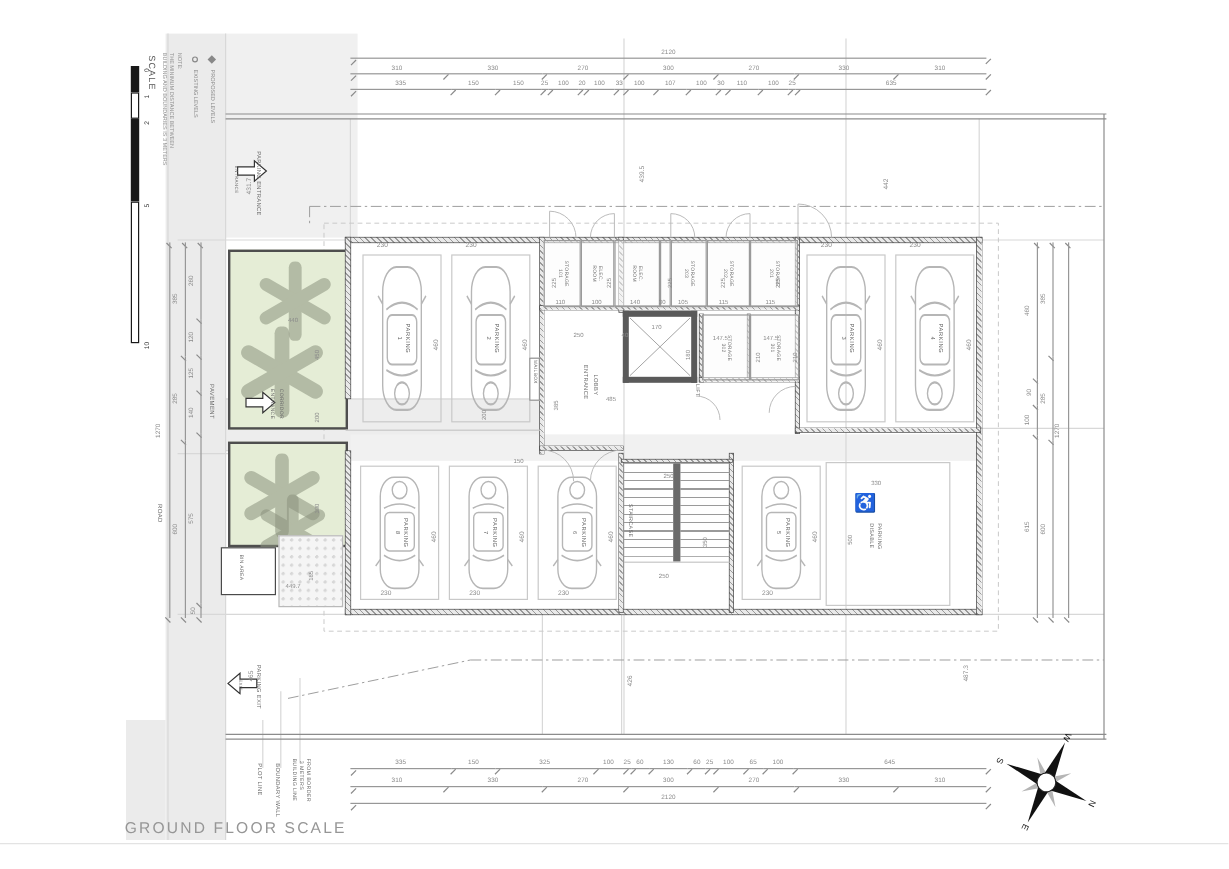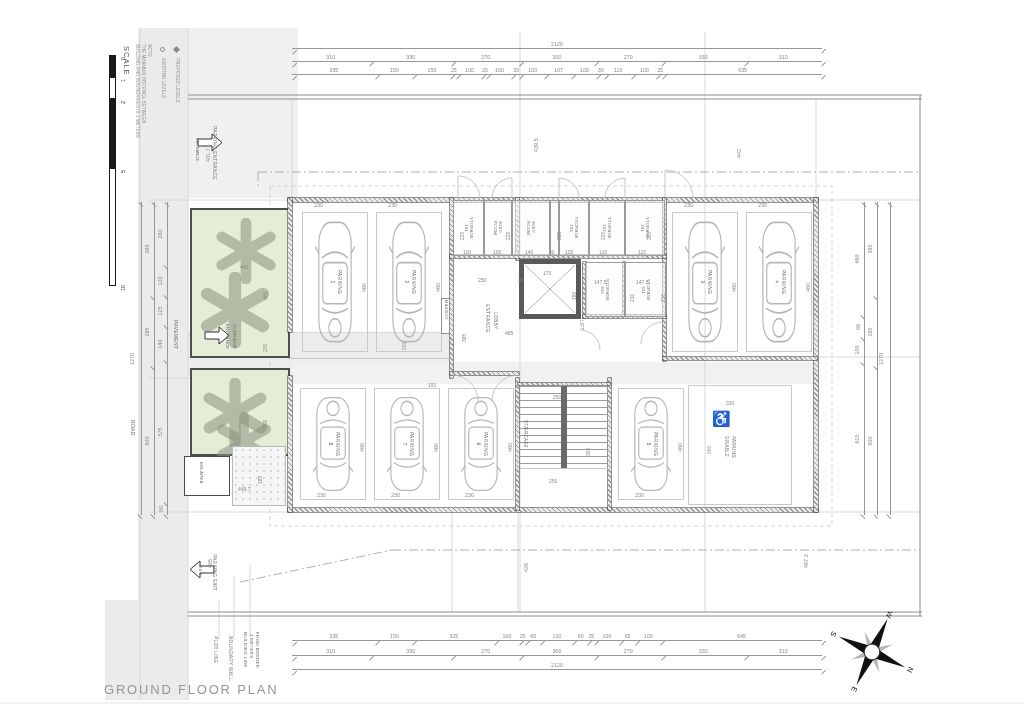--- a/index.html
+++ b/index.html
@@ -750,14 +750,14 @@
           <polygon points="40,0 0,6 0,-6"></polygon>
       </g>
       <circle cx="0" cy="0" r="8.5" fill="#fff" stroke="#222" stroke-width="1"></circle>
       <text x="0" y="-43" text-anchor="middle" font-size="8" fill="#111">N</text>
       <text x="0" y="49" text-anchor="middle" font-size="8" fill="#111">S</text>
       <text x="45" y="3" text-anchor="middle" font-size="8" fill="#111">E</text>
       <text x="-45" y="3" text-anchor="middle" font-size="8" fill="#111">W</text>
     </g>
   </svg>
 
-  <div id="title">GROUND FLOOR PLAN</div>
+  <div id="title">GROUND FLOOR SCALE</div>
 </div>
 
 </body></html>

